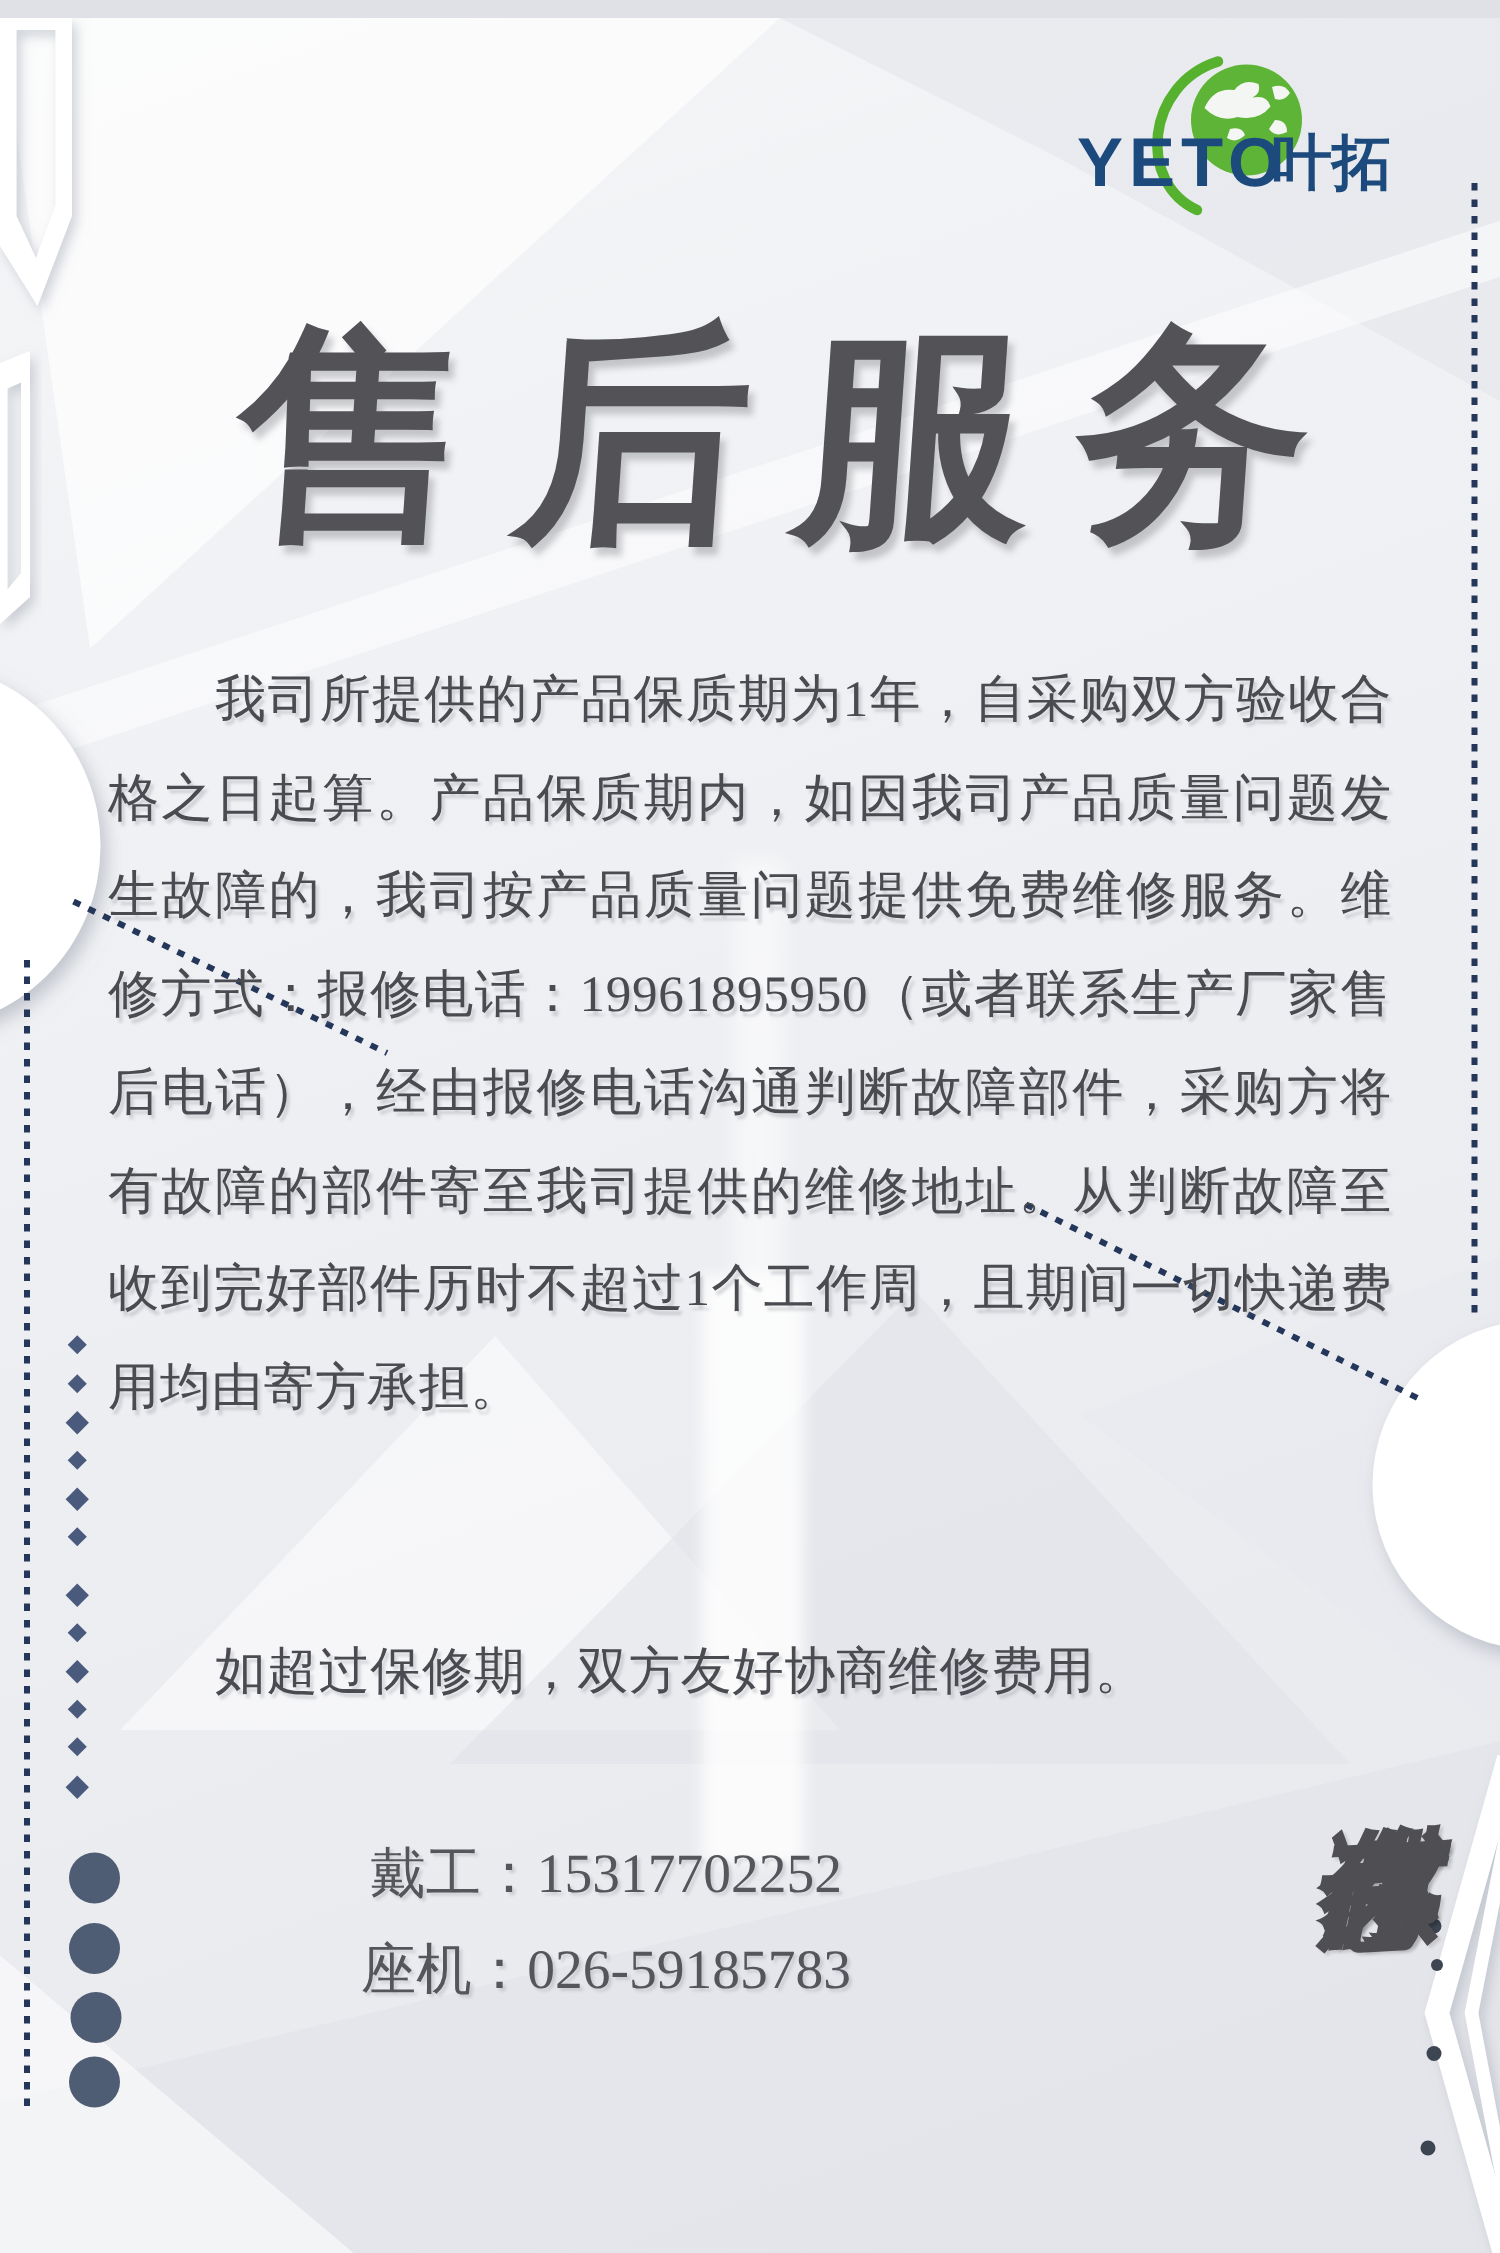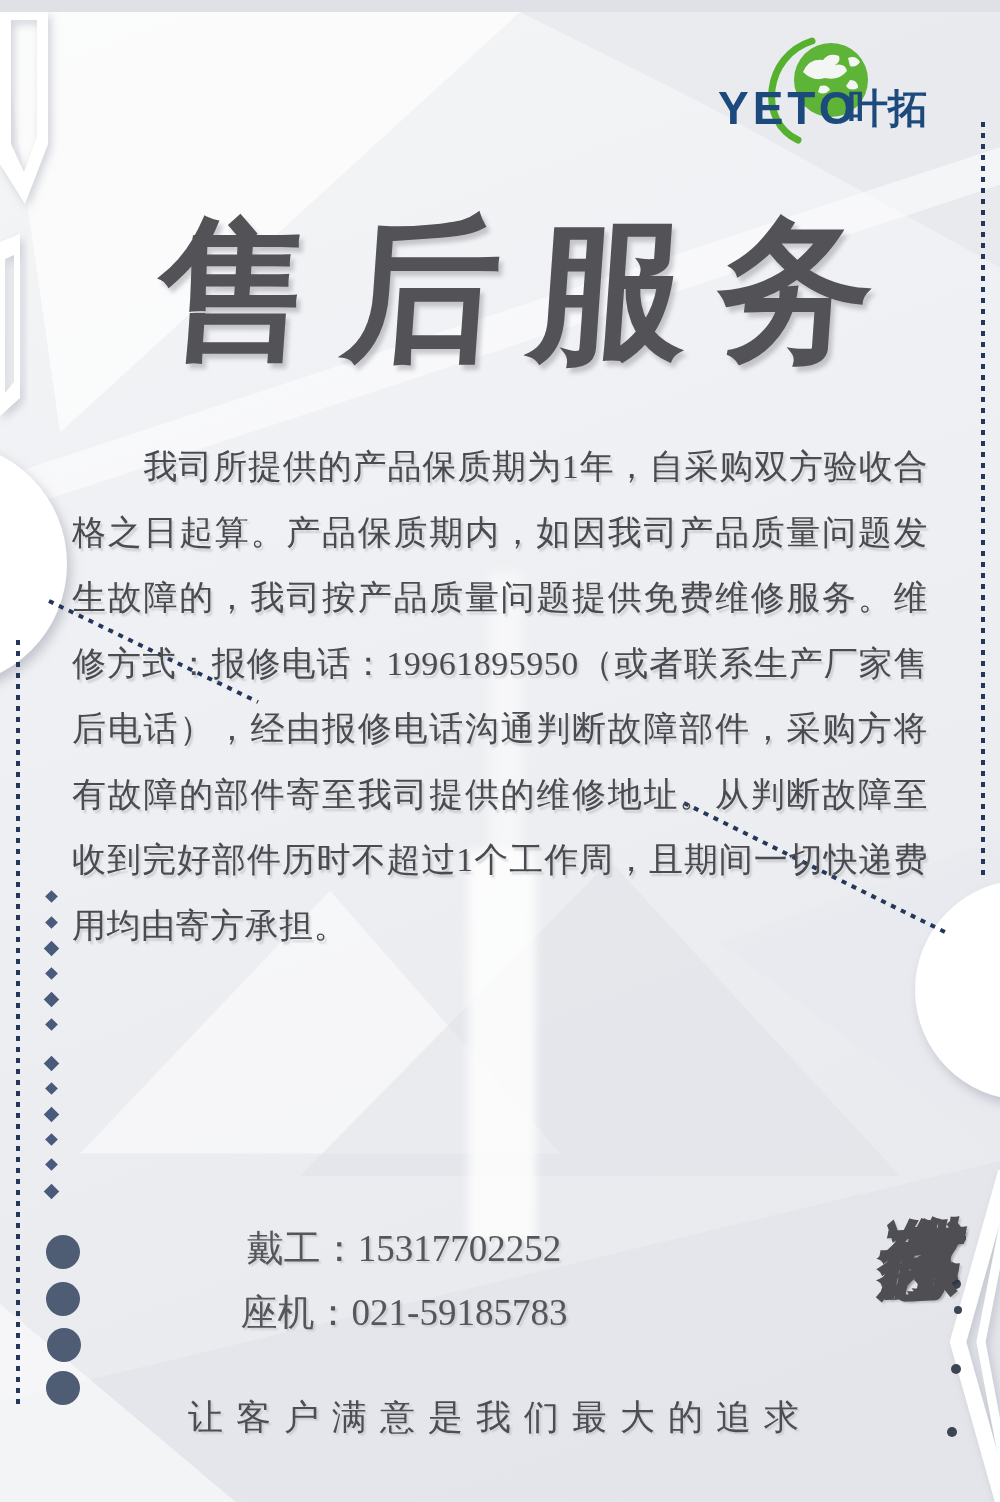--- a/index.html
+++ b/index.html
@@ -167,27 +167,27 @@
   </svg>
 
   <div class="title">
     <span>售</span>
     <span>后</span>
     <span>服</span>
     <span>务</span>
   </div>
 
   <div class="bodytext p1">我司所提供的产品保质期为1年，自采购双方验收合格之日起算。产品保质期内，如因我司产品质量问题发生故障的，我司按产品质量问题提供免费维修服务。维修方式：报修电话：19961895950（或者联系生产厂家售后电话），经由报修电话沟通判断故障部件，采购方将有故障的部件寄至我司提供的维修地址。从判断故障至收到完好部件历时不超过1个工作周，且期间一切快递费用均由寄方承担。</div>
+  <div class="bodytext p2">如超过保修期，双方友好协商维修费用。</div>
 
   <div class="contacts">
     <div class="row">
       <span>戴工：</span><span>15317702252</span>
     </div>
     <div class="row">
-      <span>座机：</span><span>021-59185783</span>
+      <span>座机：</span><span>026-59185783</span>
     </div>
   </div>
 
-  <div class="slogan">让客户满意是我们最大的追求</div>
 
   <div class="calligraphy">感谢有你</div>
 
 </div>
 
 </body></html>

